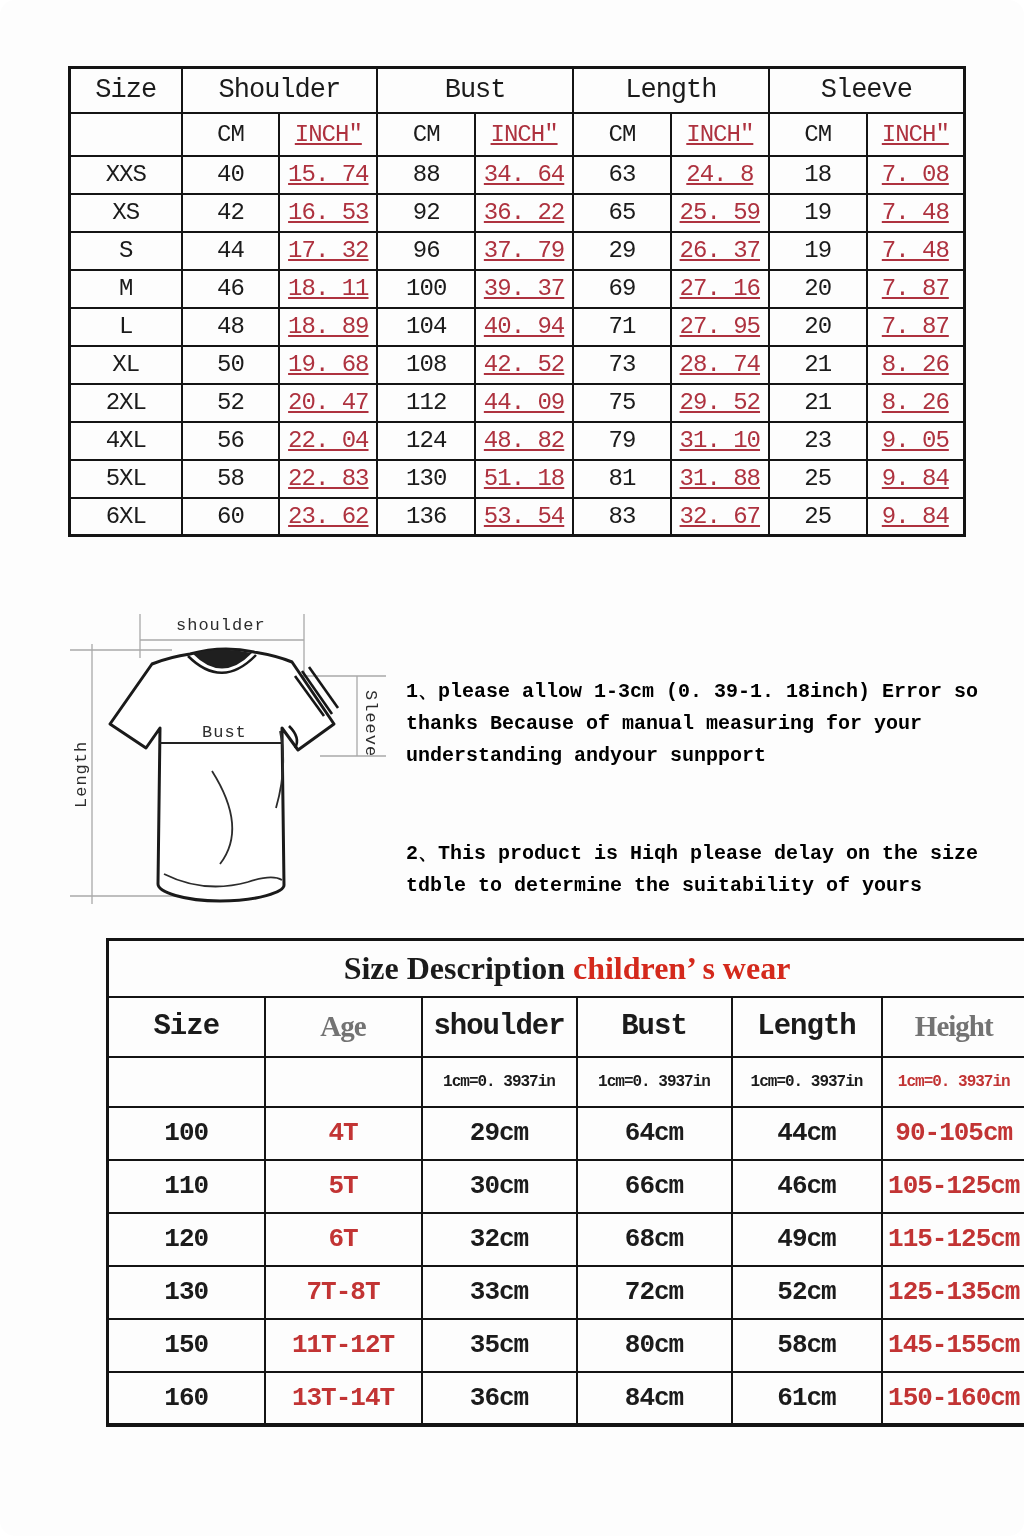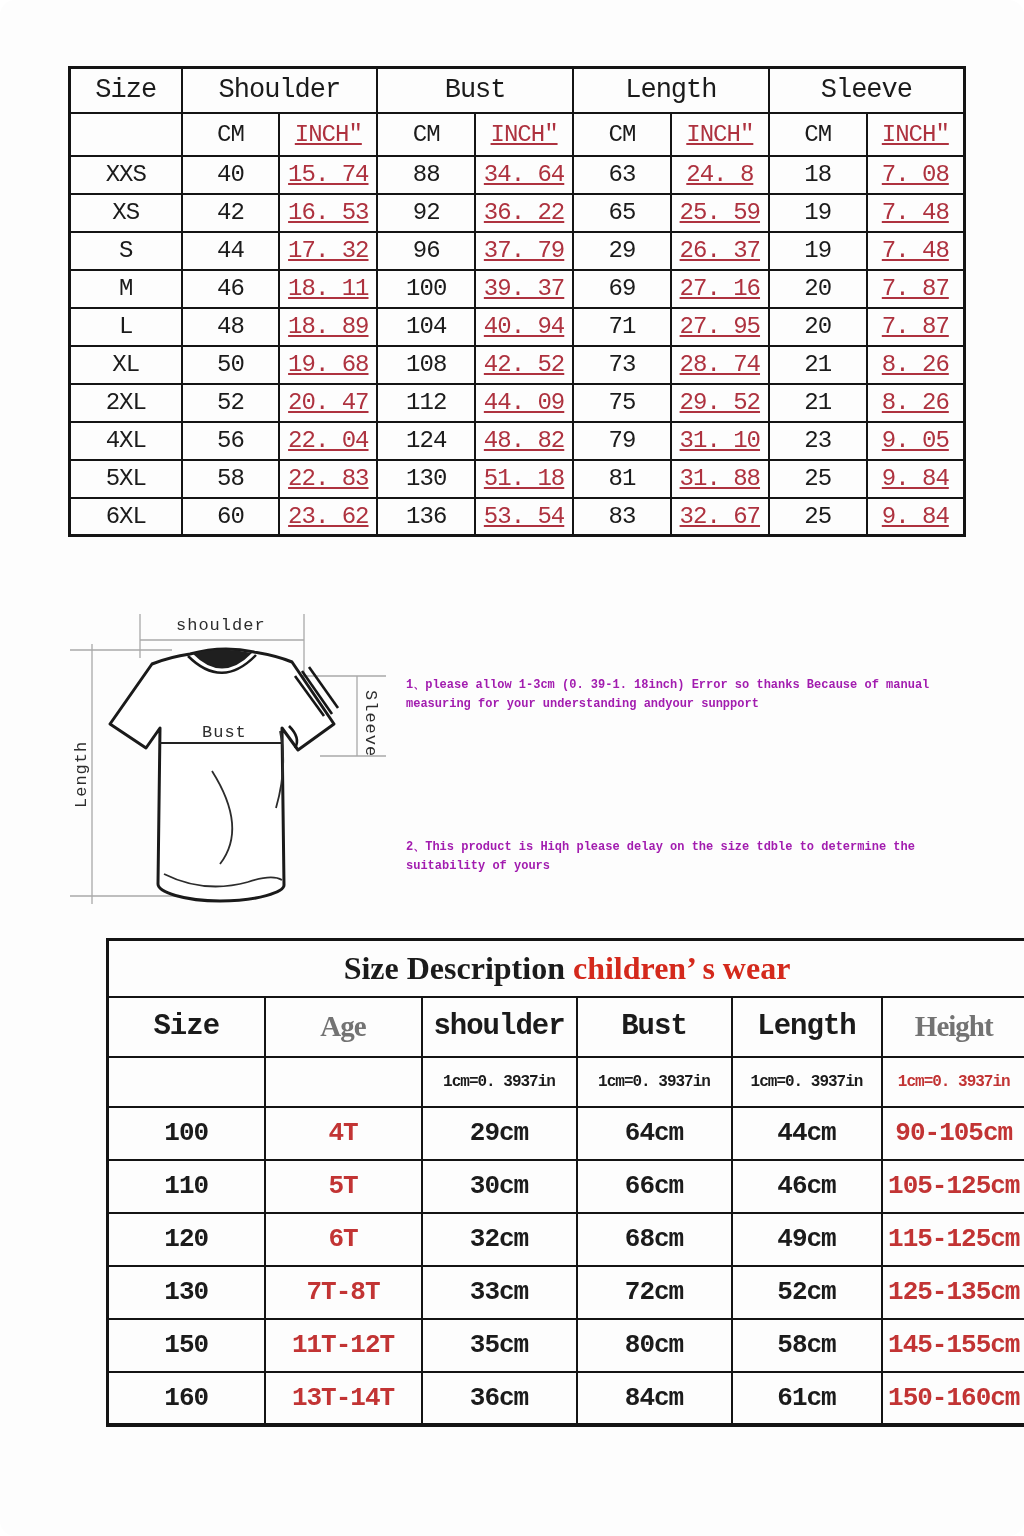--- a/index.html
+++ b/index.html
@@ -27,22 +27,22 @@
   .redt{color:#d4291c;}
 
   
   .diagram{position:absolute;left:52px;top:596px;width:354px;height:336px;}
   .diagram svg{width:100%;height:100%;}
   .sketch-label{font-family:"Liberation Mono","DejaVu Sans Mono",monospace;font-size:17px;fill:#2d2d2d;letter-spacing:1px;}
 
   
   .note{
     position:absolute;left:406px;width:580px;
-    font-size:12px;font-weight:bold;line-height:1.6;
-    color:#a21caf;letter-spacing:0;
+    font-size:20px;font-weight:bold;line-height:1.6;
+    color:#000000;letter-spacing:0;
   }
   .note1{top:676px;}
   .note2{top:838px;}
 
   
   .kids{position:absolute;left:58px;top:938px;width:922px;border:3px solid #141414;border-bottom-width:4px;margin-left:48px;}
   .kids td{border:2px solid #141414;font-weight:bold;font-size:26px;letter-spacing:-1px;}
   .kids tr.title{height:57px;}
   .kids tr.title td{
     font-family:"Liberation Serif","DejaVu Serif",serif;

